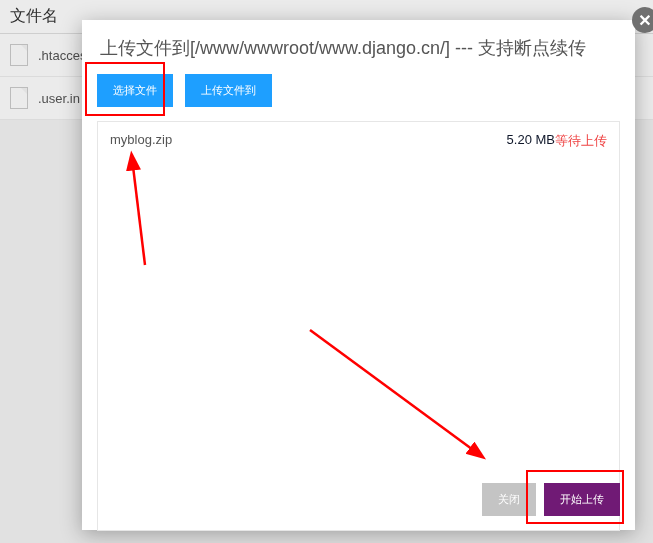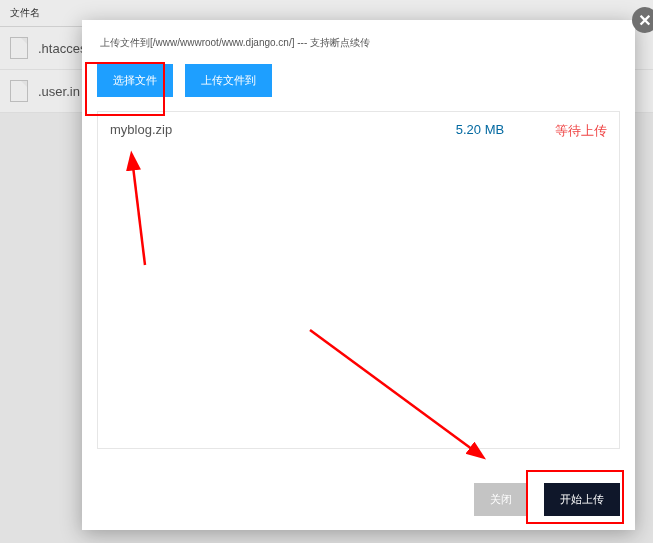--- a/index.html
+++ b/index.html
@@ -10,21 +10,21 @@
       width: 653px;
       height: 543px;
       position: relative;
       overflow: hidden;
     }
     .bg-header {
       background: #fff;
       border-bottom: 1px solid #e0e0e0;
       padding: 6px 10px;
       color: #333;
-      font-size: 10px;
+      font-size: 16px;
     }
     .bg-row {
       display: flex;
       align-items: center;
       gap: 10px;
       padding: 10px;
       border-bottom: 1px solid #eee;
       background: #fff;
       color: #555;
     }
@@ -48,21 +48,21 @@
     .modal {
       position: absolute;
       left: 82px; top: 20px;
       width: 553px; height: 510px;
       background: #fff;
       box-shadow: 0 4px 20px rgba(0,0,0,0.3);
     }
     .modal-header {
       padding: 16px 18px 14px;
       color: #555;
-      font-size: 10px;
+      font-size: 18px;
     }
     .close-btn {
       position: absolute;
       top: 0; right: -10px;
       transform: translate(50%, -50%);
       width: 26px; height: 26px;
       border-radius: 50%;
       background: #707070;
       color: #fff;
       display: flex; align-items: center; justify-content: center;
@@ -77,40 +77,40 @@
     .btn {
       padding: 9px 16px;
       border: none;
       color: #fff;
       font-size: 11px;
       cursor: pointer;
       font-family: inherit;
     }
     .btn-primary { background: #1E9FFF; }
     .btn-gray { background: #c4c4c4; }
-    .btn-green { background: #0f172a; }
+    .btn-green { background: #701a75; }
     .file-area {
       margin: 0 15px;
       border: 1px solid #e6e6e6;
-      height: 338px;
+      height: 410px;
       position: relative;
     }
     .file-row {
       display: flex;
       padding: 10px 12px;
       color: #555;
       font-size: 13px;
     }
     .file-name { flex: 1; }
-    .file-size { width: 150px; text-align: center; color: #0369a1; }
+    .file-size { width: 150px; text-align: right; color: #0f172a; }
     .file-status { color: #ef4444; }
     .modal-footer {
       position: absolute;
       bottom: 14px; right: 15px;
-      display: flex; gap: 16px;
+      display: flex; gap: 8px;
     }
     .highlight-box {
       position: absolute;
       border: 2px solid #ff0000;
       pointer-events: none;
     }
     .hl1 { left: 85px; top: 62px; width: 80px; height: 54px; }
     .hl2 { left: 526px; top: 470px; width: 98px; height: 54px; }
     svg.arrow {
       position: absolute;

